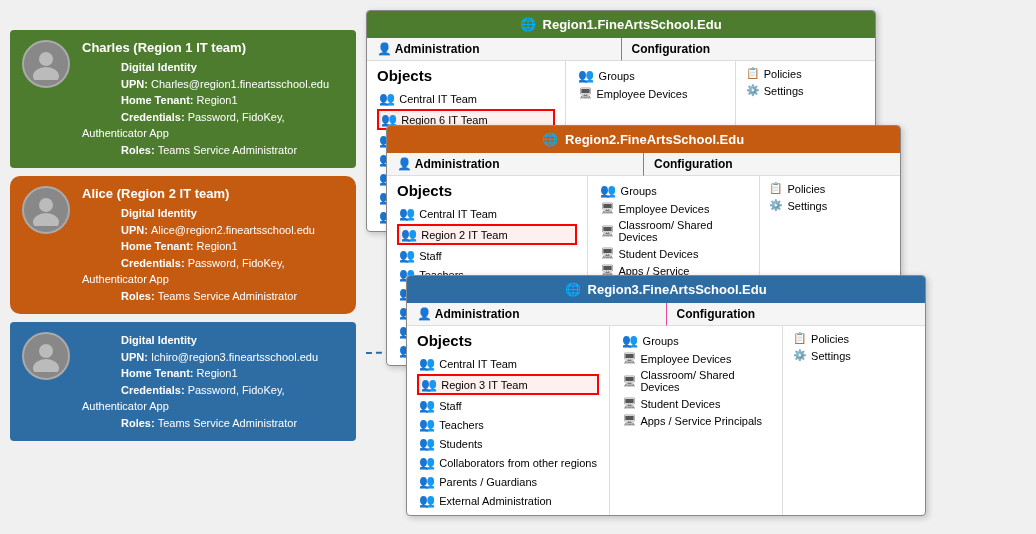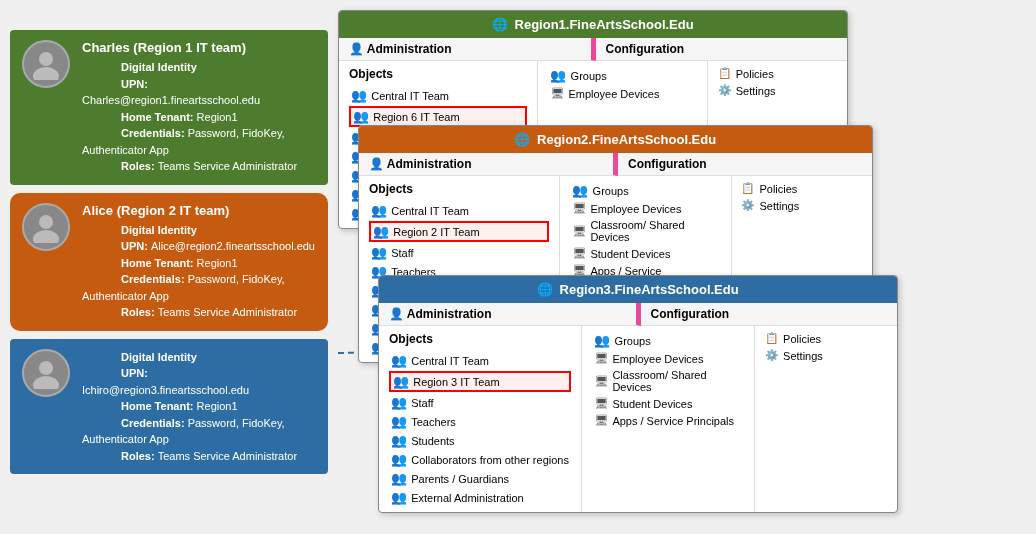--- a/index.html
+++ b/index.html
@@ -18,21 +18,21 @@
       height: 534px;
       padding: 10px;
       gap: 10px;
       position: relative;
     }
     
     .user-cards {
       display: flex;
       flex-direction: column;
       gap: 8px;
-      width: 318px;
+      width: 346px;
       flex-shrink: 0;
       padding-top: 20px;
     }
     .user-card {
       display: flex;
       align-items: flex-start;
       padding: 10px 12px;
       border-radius: 4px;
       gap: 12px;
       color: white;
@@ -94,21 +94,21 @@
       gap: 0;
     }
     .tenant-section {
       flex: 1;
       padding: 6px 10px;
       border-right: 1px solid #ddd;
     }
     .tenant-section:last-child { border-right: none; }
     .section-header {
       font-weight: bold;
-      font-size: 12px;
+      font-size: 15px;
       margin-bottom: 6px;
       display: flex;
       align-items: center;
       gap: 4px;
     }
     .objects-section { flex: 1.2; }
     .groups-section { flex: 1; }
     .config-section { flex: 0.8; border-right: none; }
     .object-list { display: flex; flex-direction: column; gap: 2px; }
     .object-item {
@@ -138,21 +138,21 @@
     }
     .subheader-row {
       display: flex;
       background: #f5f5f5;
     }
     .subheader-cell {
       flex: 1;
       font-weight: bold;
       font-size: 12px;
       padding: 4px 10px;
-      border-right: 5px solid #ec4899;
+      border-right: 1px solid #ec4899;
       border-bottom: 1px solid #ddd;
     }
     .subheader-cell:last-child { border-right: none; }
   </style>
 </head>
 <body>
 
 <div class="main-container">
 
   <div class="user-cards">

